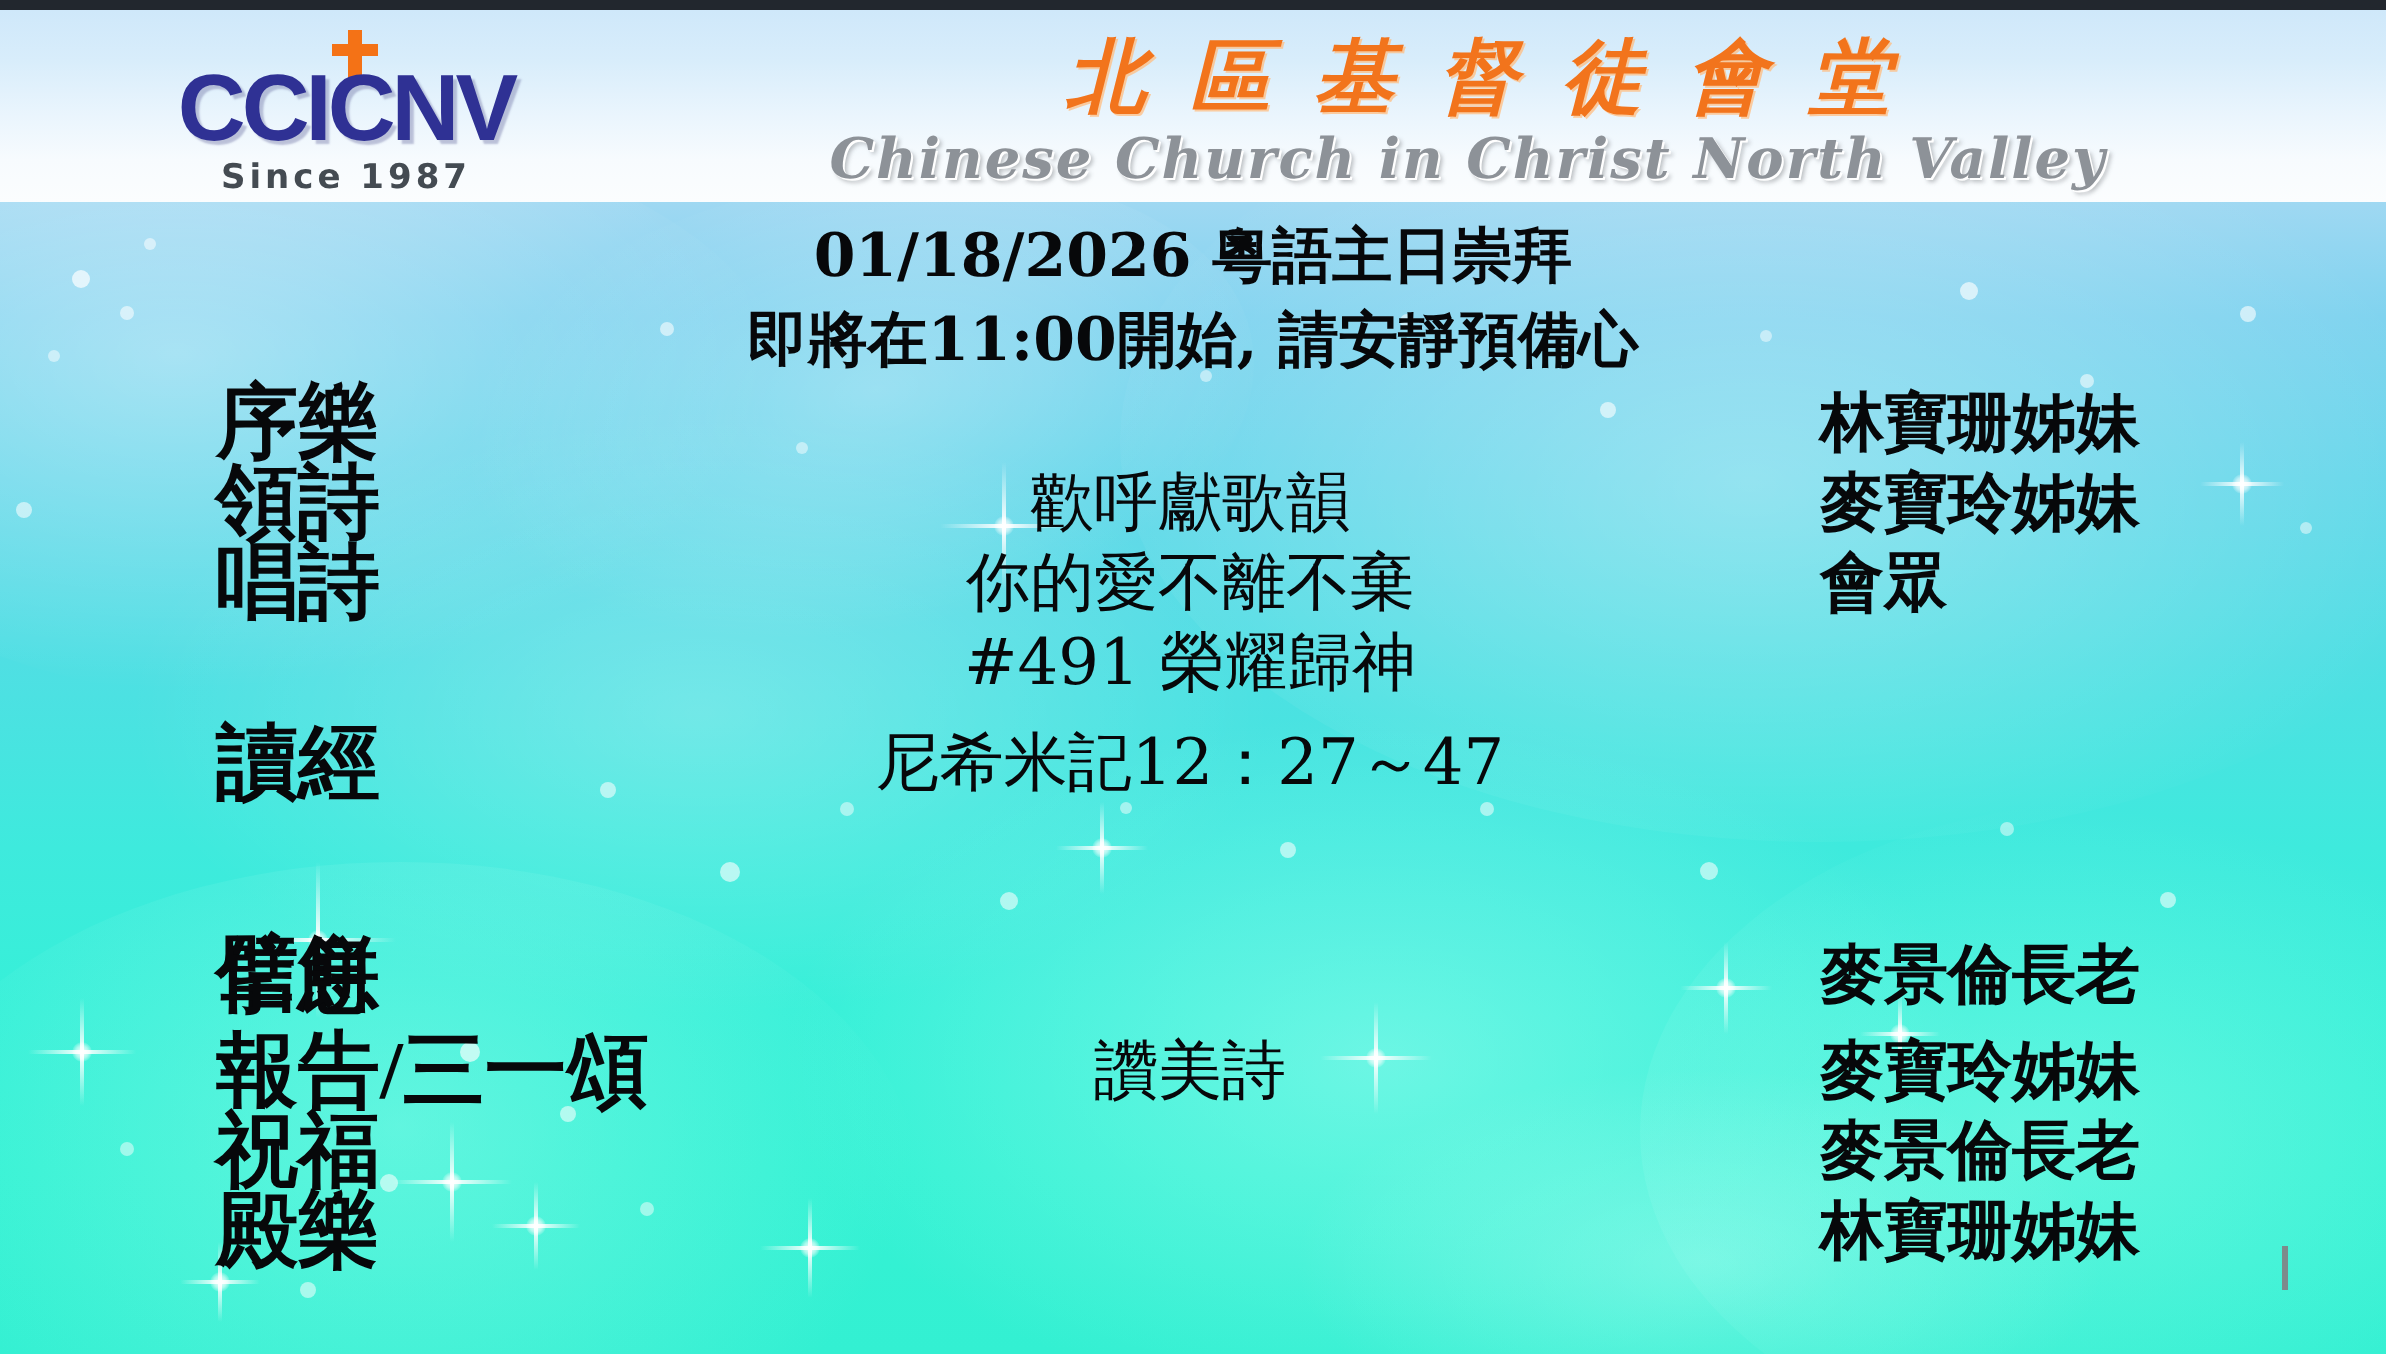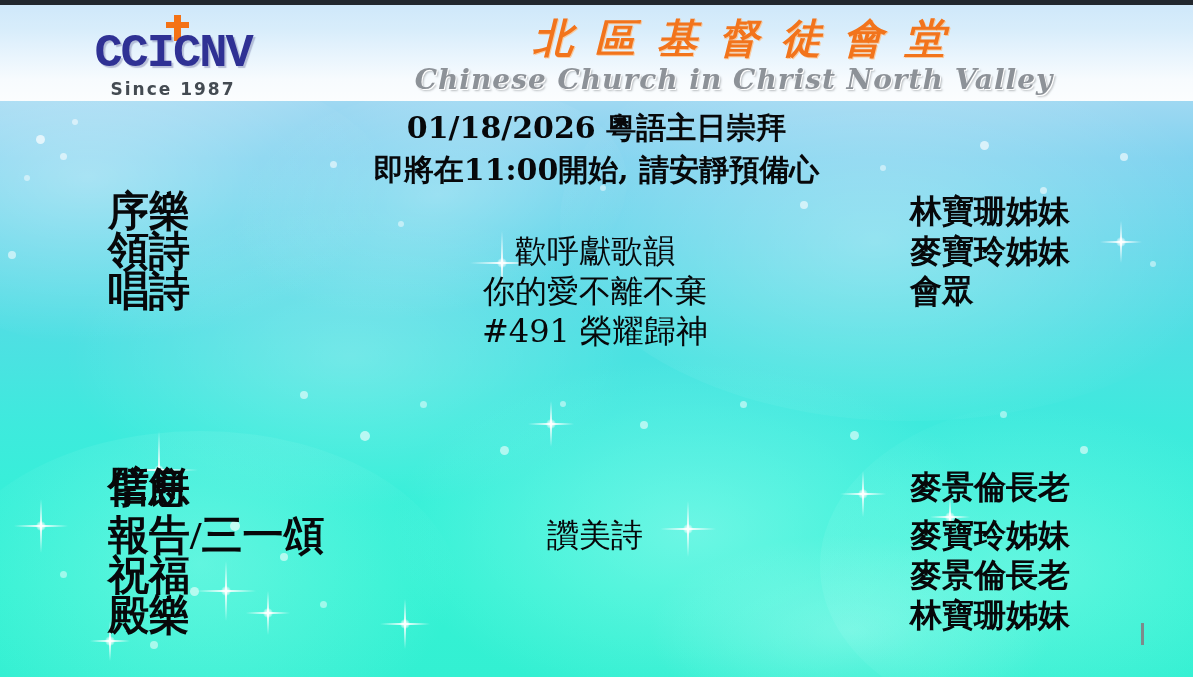--- a/index.html
+++ b/index.html
@@ -68,21 +68,21 @@
     left: 2px; top: 7px;
     width: 23px; height: 6px;
     background: #f47216;
   }
   #logo-word {
     position: absolute;
     left: 0;
     top: 17px;
     width: 230px;
     text-align: center;
-    font-family: Liberation Mono, monospace;
+    font-family: Liberation Sans, sans-serif;
     font-weight: bold;
     font-size: 47px;
     letter-spacing: -2px;
     color: #2f3194;
     text-shadow: 2px 2px 1px rgba(120,125,170,0.45);
     line-height: 1;
   }
   #logo-since {
     position: absolute;
     left: 0;
@@ -411,20 +411,25 @@
         <div class="cell-mid">你的愛不離不棄</div>
         <div class="cell-right">會眾</div>
       </div>
 
       <div class="row" style="top:210px;">
         <div class="cell-left"></div>
         <div class="cell-mid">#491  榮耀歸神</div>
         <div class="cell-right"></div>
       </div>
 
+      <div class="row" style="top:260px;">
+        <div class="cell-left">讀經</div>
+        <div class="cell-mid">尼希米記12：27～47</div>
+        <div class="cell-right"></div>
+      </div>
 
       <div class="row" style="top:326px;margin-top:40px;">
         <div class="cell-left">信息</div>
         <div class="cell-right">麥景倫長老</div>
       </div>
 
       <div class="row" style="top:366px;">
         <div class="cell-left">擘餅</div>
         <div class="cell-mid"></div>
         <div class="cell-right"></div>

